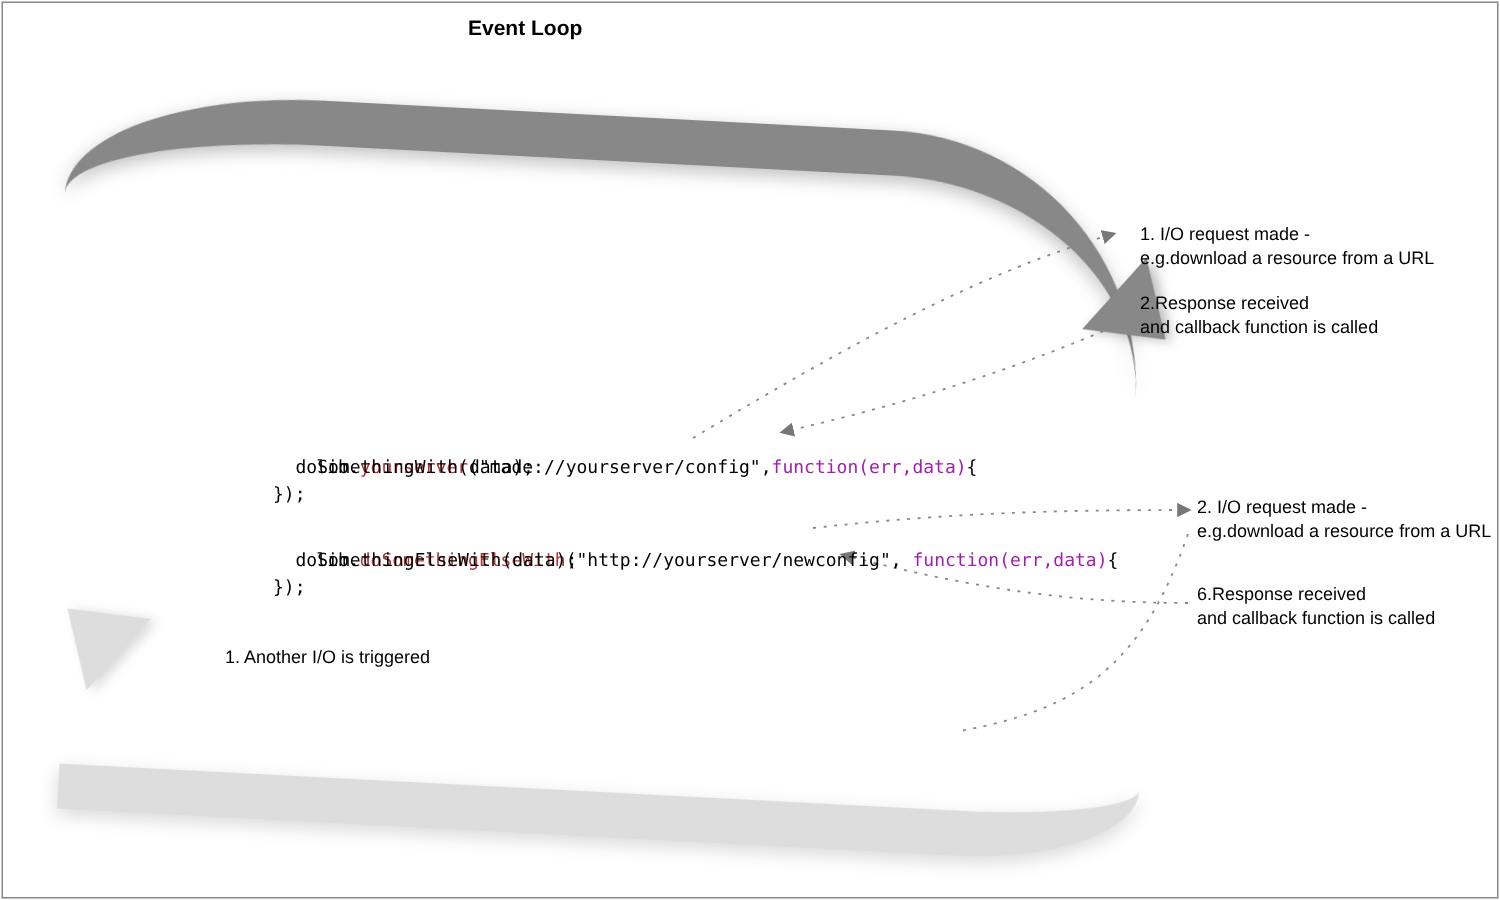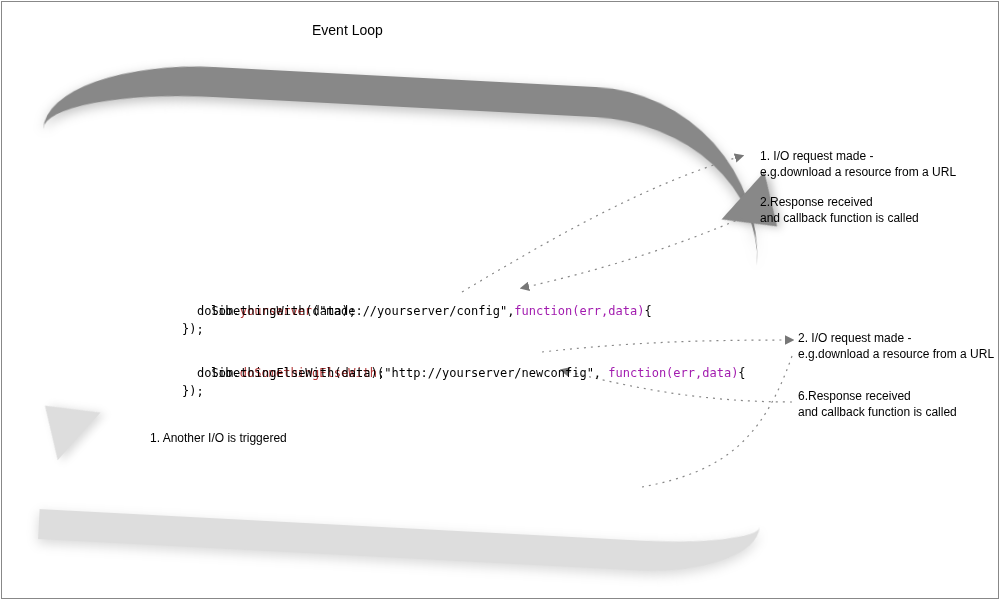--- a/index.html
+++ b/index.html
@@ -1,17 +1,17 @@
 <!DOCTYPE html>
 <html><head>
 <meta charset="utf-8">
 <style>
   html,body{margin:0;padding:0;width:1000px;height:600px;background:#fff;font-family:Helvetica,Arial,sans-serif;color:#000;overflow:hidden}
   .frame{position:relative;width:996px;height:596px;border:1px solid #888;margin:1px}
-  .title{position:absolute;left:310px;top:20px;font-size:14px;font-weight:400}
+  .title{position:absolute;left:310px;top:8px;font-size:14px;font-weight:700}
   .lbl{position:absolute;font-size:12px;font-weight:400;line-height:1.35;white-space:pre}
   .code{position:absolute;font-family:Menlo,Consolas,monospace;font-size:12px;line-height:1.5;white-space:pre}
   .code .kw{color:#b03535}   
   .code .fn{color:#a21caf}   
   .arc-top{position:absolute;left:40px;top:75px;width:720px;height:140px;
     border:30px solid #888;border-bottom:none;border-left:none;border-right:none;
     border-radius:360px/150px 360px 0 0;
     transform:rotate(3deg);
     filter:drop-shadow(0 4px 6px rgba(0,0,0,.25))}
   .arc-bot{position:absolute;left:40px;bottom:40px;width:720px;height:140px;

